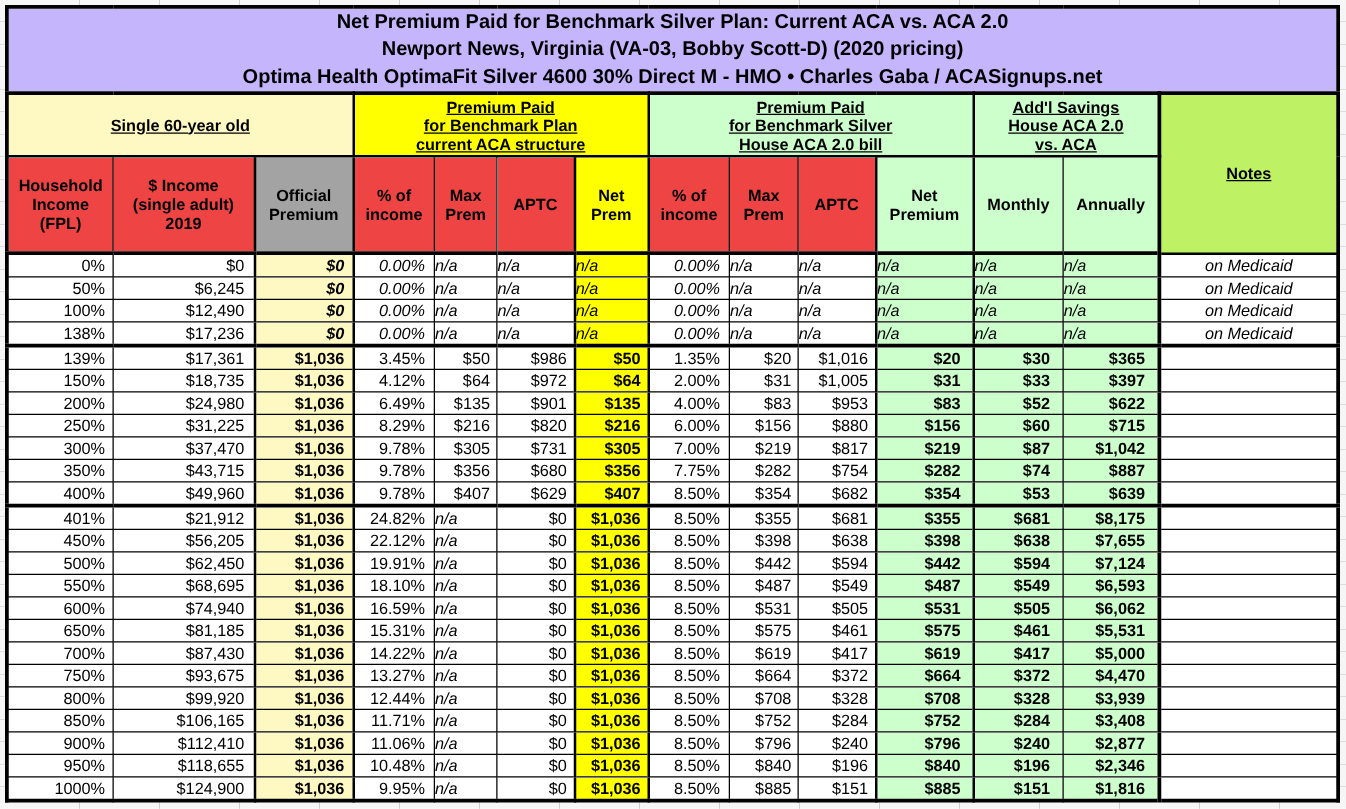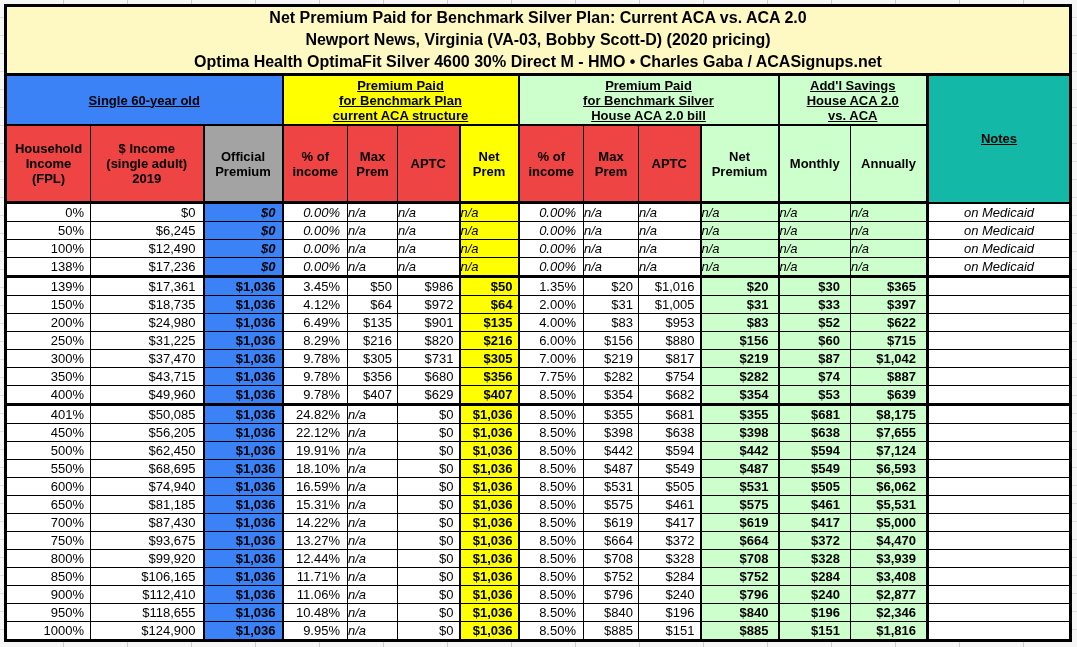--- a/index.html
+++ b/index.html
@@ -21,39 +21,39 @@
   td{
     border:1px solid #000;
     font-size:13px;
     color:#000;
     vertical-align:middle;
     padding:0;
     overflow:hidden;
     white-space:nowrap;
   }
   
-  .bg-ly{background:#3b82f6;}
+  .bg-ly{background:#fef9c3;}
   .bg-y{background:#ffff00;}
   .bg-g{background:#ccffcc;}
   
   table{border:3px solid #000;}
   .bl2{border-left-width:2px;}
   .bl3{border-left-width:3px;}
   tr.title-row td{border-bottom-width:3px;}
   tr.group-row td{border-bottom-width:2px;text-decoration:underline;}
   tr.colhead-row td{border-bottom-width:3px;}
   td.notes-head{border-bottom-width:3px;}
   tr.sep td{border-bottom-width:3px;}
   
-  tr.title-row td{height:66px;text-align:center;background:#fef9c3;}
+  tr.title-row td{height:66px;text-align:center;background:#c4b5fd;}
   .title-line{font-weight:bold;font-size:16px;line-height:22px;white-space:nowrap;}
   
   tr.group-row td{height:48px;text-align:center;font-weight:bold;font-size:13px;line-height:15px;white-space:pre-line;}
   td.single-hd{font-size:17px;line-height:19px;}
-  td.notes-head{text-align:center;font-weight:bold;font-size:13px;background:#14b8a6;vertical-align:middle;}
+  td.notes-head{text-align:center;font-weight:bold;font-size:13px;background:#bef264;vertical-align:middle;}
   
   tr.colhead-row td{height:75px;text-align:center;font-weight:bold;font-size:13px;line-height:15px;white-space:pre-line;background:#ef4444;}
   tr.colhead-row td.bg-ly{background:#a3a3a3;}
   tr.colhead-row td.bg-y{background:#ffff00;}
   tr.colhead-row td.bg-g{background:#ccffcc;}
   
   tbody td{height:17px;line-height:17px;}
   .c-fpl{text-align:right;padding-right:6px;}
   .c-income{text-align:right;padding-right:7px;}
   .c-official{text-align:right;padding-right:6px;font-weight:bold;}
@@ -307,21 +307,21 @@
         <td class="c-pct bl2">8.50%</td>
         <td class="c-money">$354</td>
         <td class="c-money">$682</td>
         <td class="c-net2 bg-g bl2">$354</td>
         <td class="c-save bg-g bl2">$53</td>
         <td class="c-save bg-g">$639</td>
         <td class="c-notes bl3"></td>
       </tr>
       <tr>
         <td class="c-fpl">401%</td>
-        <td class="c-income">$50,085</td>
+        <td class="c-income">$21,912</td>
         <td class="c-official bg-ly bl2">$1,036</td>
         <td class="c-pct bl2">24.82%</td>
         <td class="c-money na">n/a</td>
         <td class="c-money">$0</td>
         <td class="c-net bg-y bl2">$1,036</td>
         <td class="c-pct bl2">8.50%</td>
         <td class="c-money">$355</td>
         <td class="c-money">$681</td>
         <td class="c-net2 bg-g bl2">$355</td>
         <td class="c-save bg-g bl2">$681</td>

